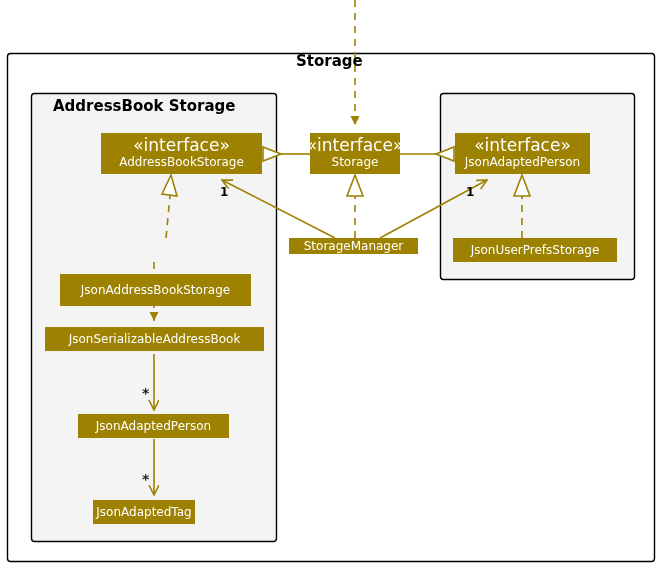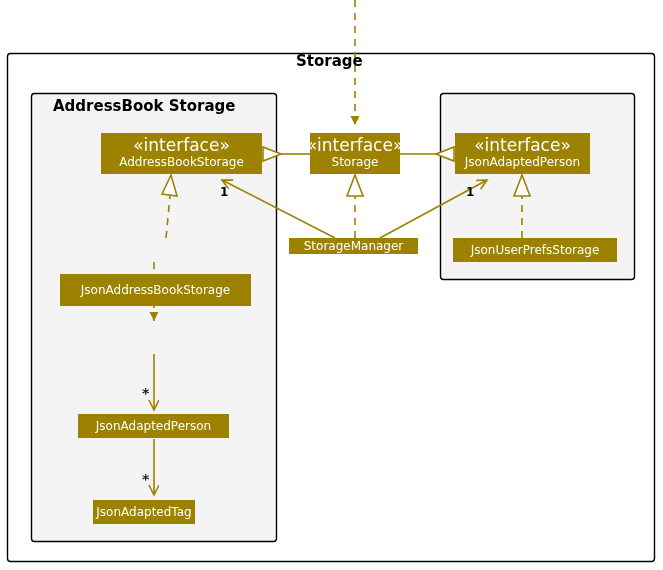--- a/index.html
+++ b/index.html
@@ -173,20 +173,23 @@
     </div>
 
     <div class="uml-box" style="left:289px;top:238px;width:129px;height:16px;">
       <span class="cname">StorageManager</span>
     </div>
 
     <div class="uml-box" style="left:453px;top:238px;width:164px;height:24px;">
       <span class="cname">JsonUserPrefsStorage</span>
     </div>
 
+    <div class="uml-box" style="left:45px;top:327px;width:219px;height:24px;">
+      <span class="cname">JsonSerializableAddressBook</span>
+    </div>
 
     <div class="uml-box" style="left:78px;top:414px;width:151px;height:24px;justify-content:center;">
       <span class="cname">JsonAdaptedPerson</span>
     </div>
 
     <div class="uml-box" style="left:93px;top:500px;width:102px;height:24px;">
       <span class="cname">JsonAdaptedTag</span>
     </div>
 
     <div class="mult" style="left:220px;top:185px;">1</div>

